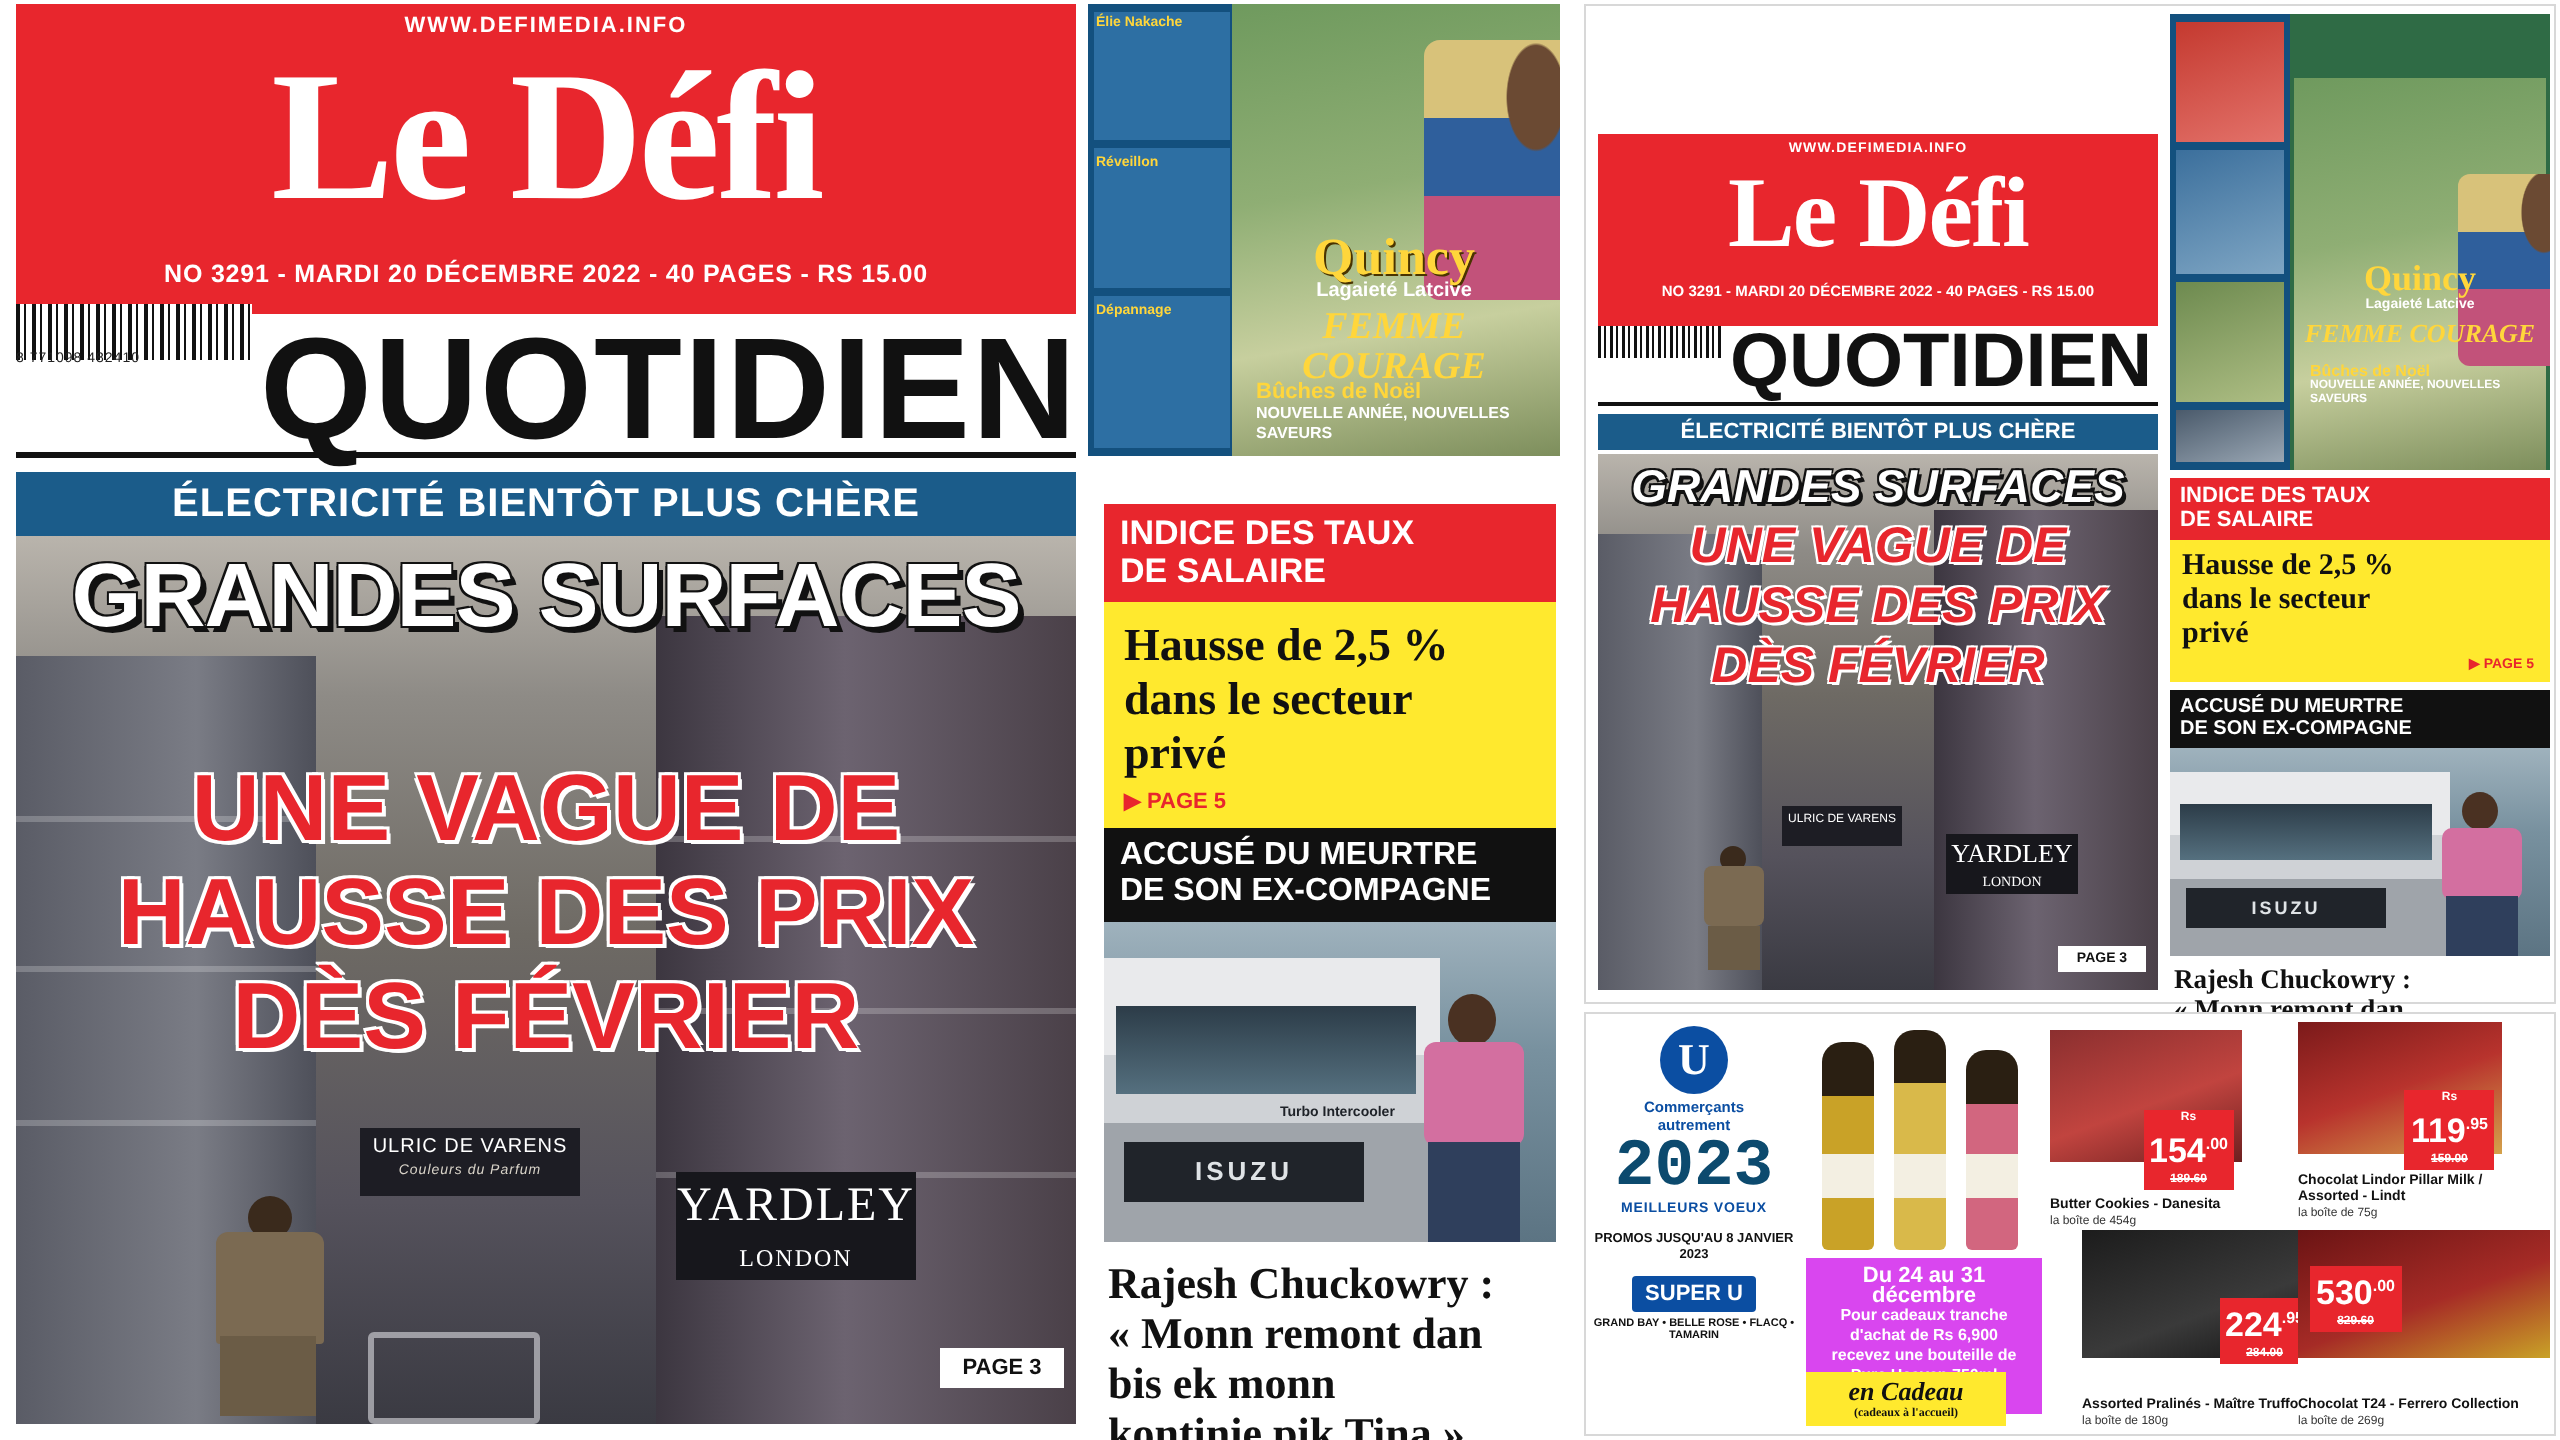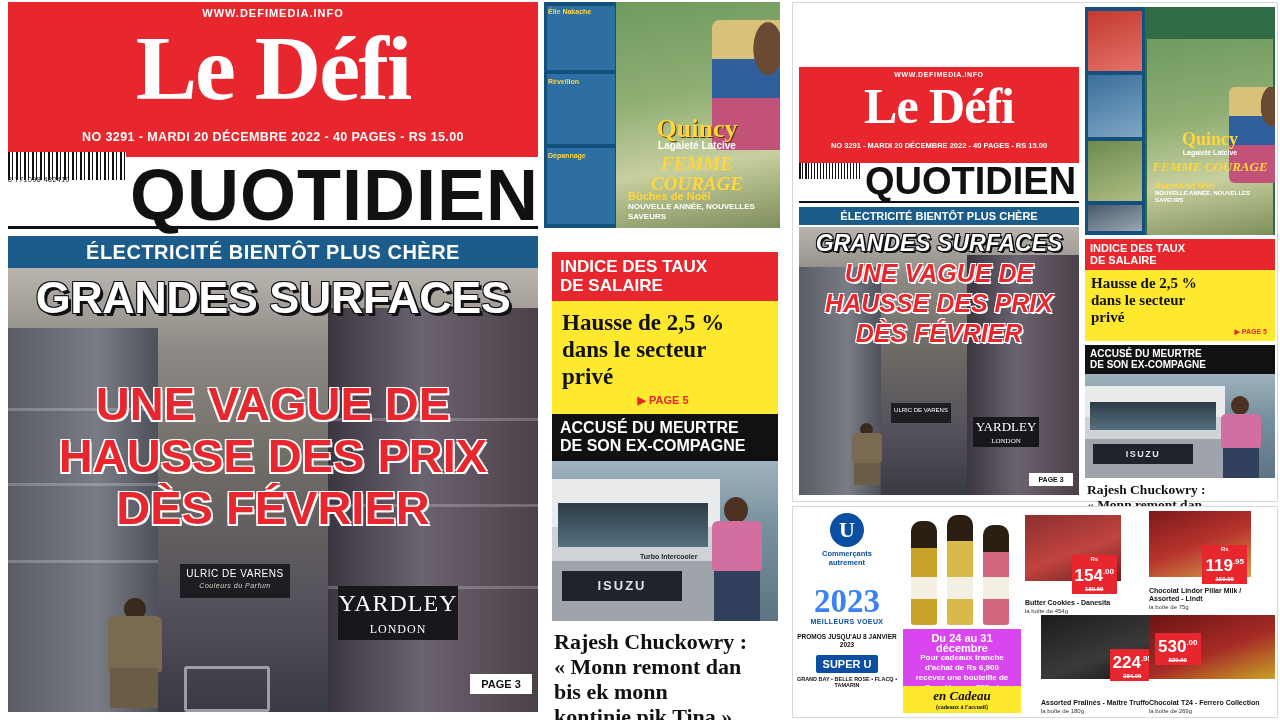--- a/index.html
+++ b/index.html
@@ -171,21 +171,21 @@
     padding: 5px 8px 6px 8px; line-height: 19px; font-family:"Liberation Sans", sans-serif;
   }
   .rc-yellow {
     background: #ffe92e; padding: 8px 10px 4px 10px;
   }
   .rc-yellow p {
     font-size: 23px; font-weight: bold; line-height: 27px; color: #111;
     font-family: "Liberation Serif", serif;
   }
   .page-ref {
-    color: #e8262d; font-size: 11px; font-weight: bold; text-align: center;
+    color: #e8262d; font-size: 11px; font-weight: bold; text-align: left;
     padding: 4px 4px 6px 0;
   }
   .page-ref .arw { color: #e8262d; }
 
   .rc2 { position: absolute; left: 552px; top: 414px; width: 226px; }
   .rc2-head {
     background: #111; color: #fff; font-size: 16px; font-weight: bold;
     padding: 5px 8px 6px 8px; line-height: 18px;
   }
   .bus-photo {
@@ -304,37 +304,37 @@
 
   
   .ad {
     position:absolute; left:792px; top:506px; width:486px; height:212px;
     background:#fff; border:1px solid #d8d8d8; overflow:hidden;
   }
   .ad-left { position:absolute; left:2px; top:2px; width:104px; height:206px; background:#ffffff; text-align:center;}
   .u-logo { margin:4px auto 0 auto; width:34px; height:34px; border-radius:50%; background:#0b4ea2; color:#fff;
     font-size:22px; font-weight:bold; line-height:34px; font-family:"Liberation Serif",serif;}
   .u-sub { font-size:7.5px; color:#0b4ea2; font-weight:bold; line-height:9px; margin-top:2px;}
-  .y2023 { font-size:33px; font-weight:bold; color:#3b82f6; line-height:34px; margin-top:17px; font-family:Liberation Serif, serif;}
+  .y2023 { font-size:33px; font-weight:bold; color:#0c4a6e; line-height:34px; margin-top:0; font-family:Liberation Mono, monospace;}
   .voeux { font-size:7px; font-weight:bold; color:#0b4ea2; letter-spacing:0.4px;}
   .promos { font-size:6.5px; font-weight:bold; color:#111; margin-top:8px; line-height:8px;}
   .superu { margin:6px auto 0 auto; width:62px; height:18px; background:#0b4ea2; color:#fff; font-size:11px; font-weight:bold; line-height:18px; border-radius:2px;}
   .stores { font-size:5.5px; color:#111; margin-top:3px; font-weight:bold;}
 
   .ad-offer { position:absolute; left:108px; top:2px; width:122px; height:206px; background:#fff;}
   .bottles { position:absolute; left:4px; top:4px; width:114px; height:112px;}
   .bottle { position:absolute; bottom:0; width:26px; border-radius:10px 10px 3px 3px;}
   .b1 { left:6px; height:104px; background:linear-gradient(180deg,#2a1f12 0 26%, #c9a227 26% 100%);}
   .b2 { left:42px; height:110px; background:linear-gradient(180deg,#2a1f12 0 24%, #d9b94a 24% 100%);}
   .b3 { left:78px; height:100px; background:linear-gradient(180deg,#2a1f12 0 27%, #d2667f 27% 100%);}
   .b-label { position:absolute; bottom:26px; width:26px; height:22px; background:#f3efe2; }
   .offer-red { position:absolute; left:2px; top:120px; width:118px; background:#d946ef; color:#fff; padding:4px;
     font-size:8px; font-weight:bold; line-height:10px; text-align:center;}
   .offer-red .big{font-size:11px; display:block;}
-  .cadeau { position:absolute; left:2px; bottom:2px; width:118px; background:#ffe92e; color:#111; text-align:center;
+  .cadeau { position:absolute; left:2px; bottom:2px; width:100px; background:#ffe92e; color:#111; text-align:center;
     font-size:13px; font-weight:bold; font-style:italic; padding:2px 0 3px 0; font-family:"Liberation Serif",serif;}
   .cadeau small{display:block;font-size:6px;font-style:normal;font-weight:bold;}
 
   .ad-cell { position:absolute; background:#fff; }
   .cell-img { position:absolute; left:0; top:0; width:100%; }
   .price-tag {
     position:absolute; background:#e8262d; color:#fff; text-align:center; padding:1px 3px;
     font-weight:bold; font-family:"Liberation Sans",sans-serif;
   }
   .price-tag .rs { font-size:6px; display:block; line-height:7px;}

